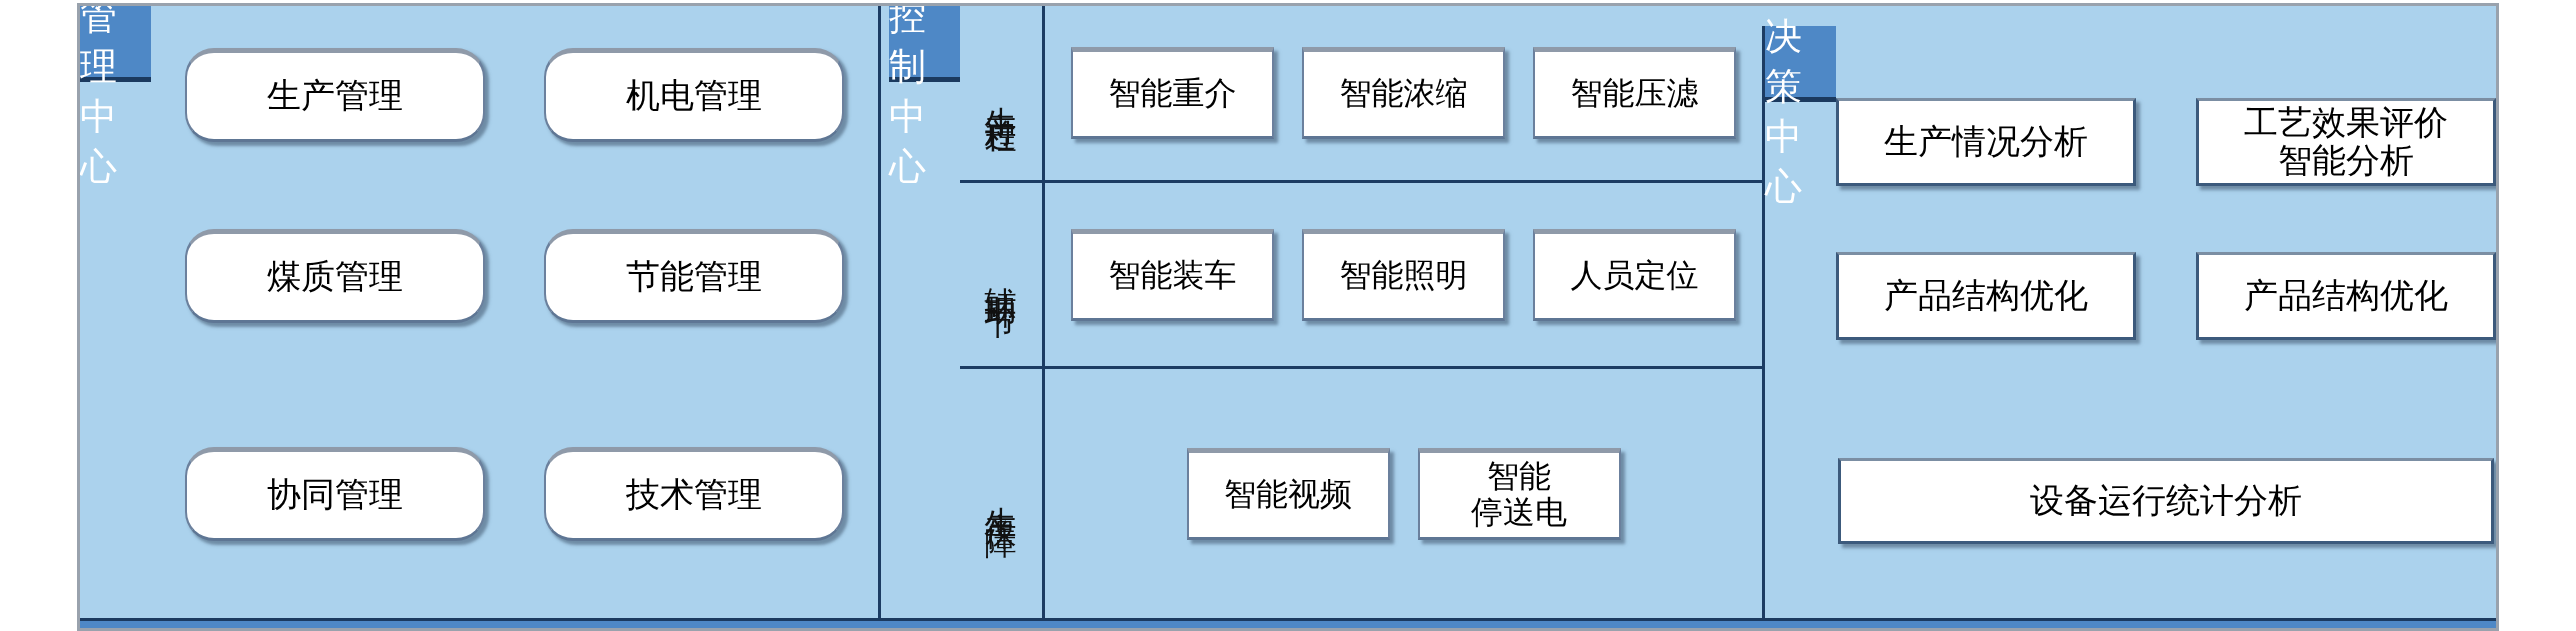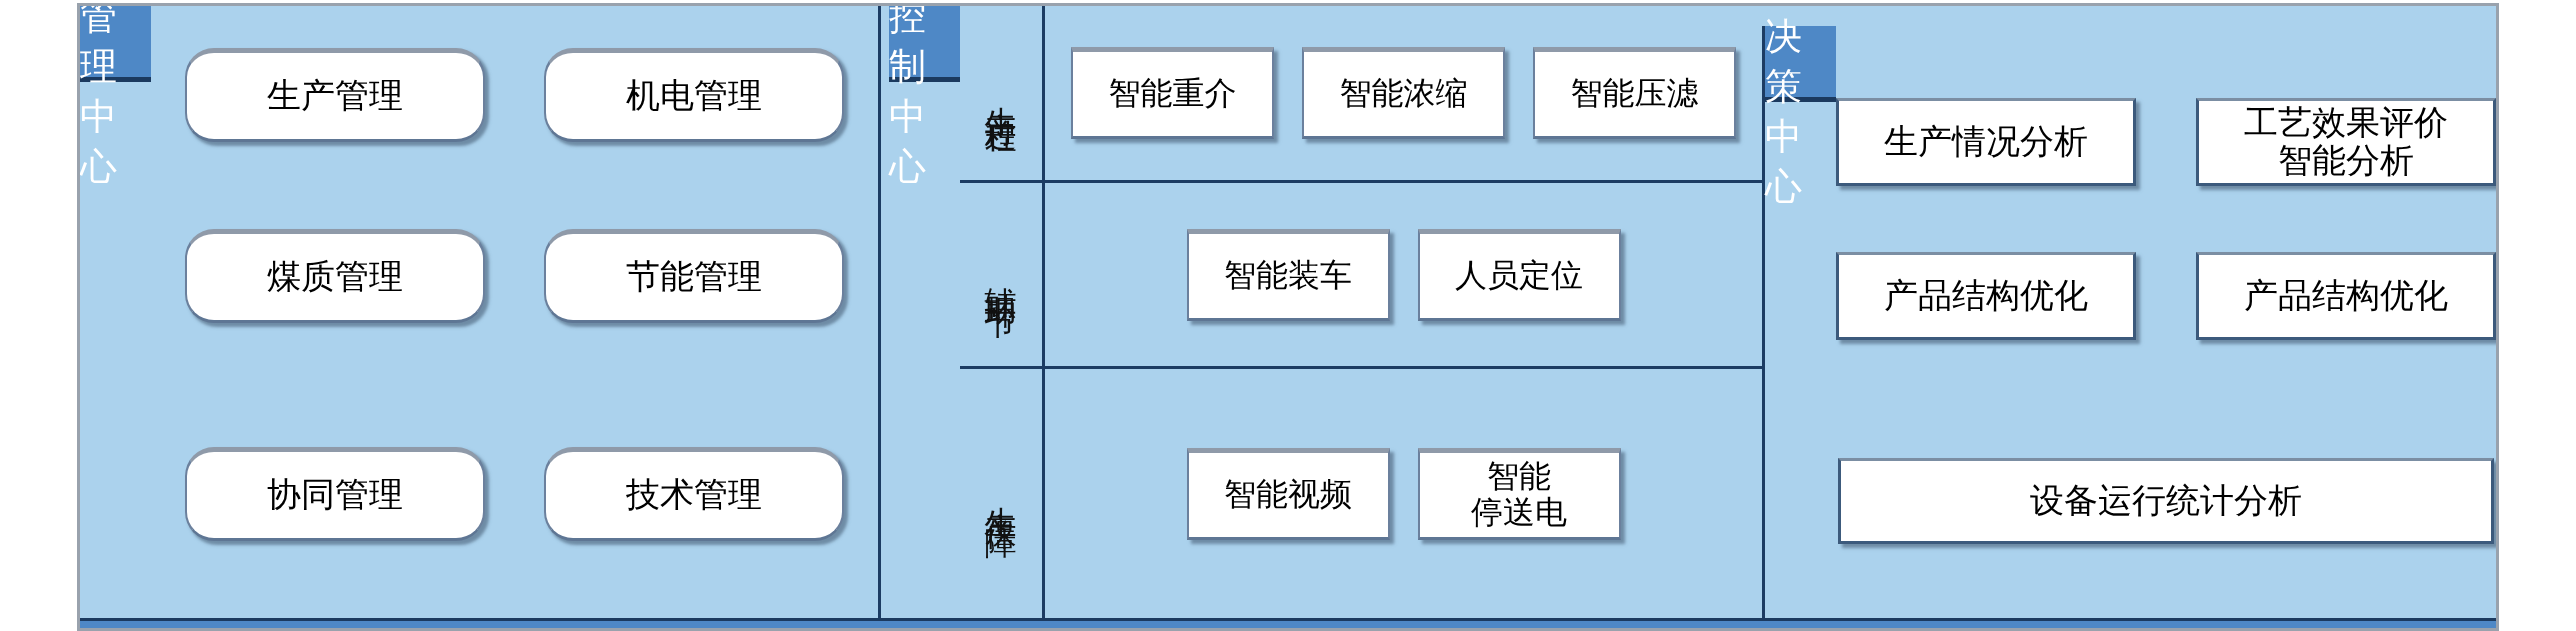--- a/index.html
+++ b/index.html
@@ -159,20 +159,21 @@
           <div class="dbox">智能浓缩</div>
           <div class="dbox">智能压滤</div>
         </div>
       </div>
       <div class="row row-2">
         <div class="strip">
           <span class="strip-text">辅助环节</span>
         </div>
         <div class="boxes-area">
           <div class="dbox">智能装车</div>
+          <div class="dbox">智能照明</div>
           <div class="dbox">人员定位</div>
         </div>
       </div>
       <div class="row row-3">
         <div class="strip">
           <span class="strip-text">生产保障</span>
         </div>
         <div class="boxes-area">
           <div class="dbox">智能视频</div>
           <div class="dbox">智能

